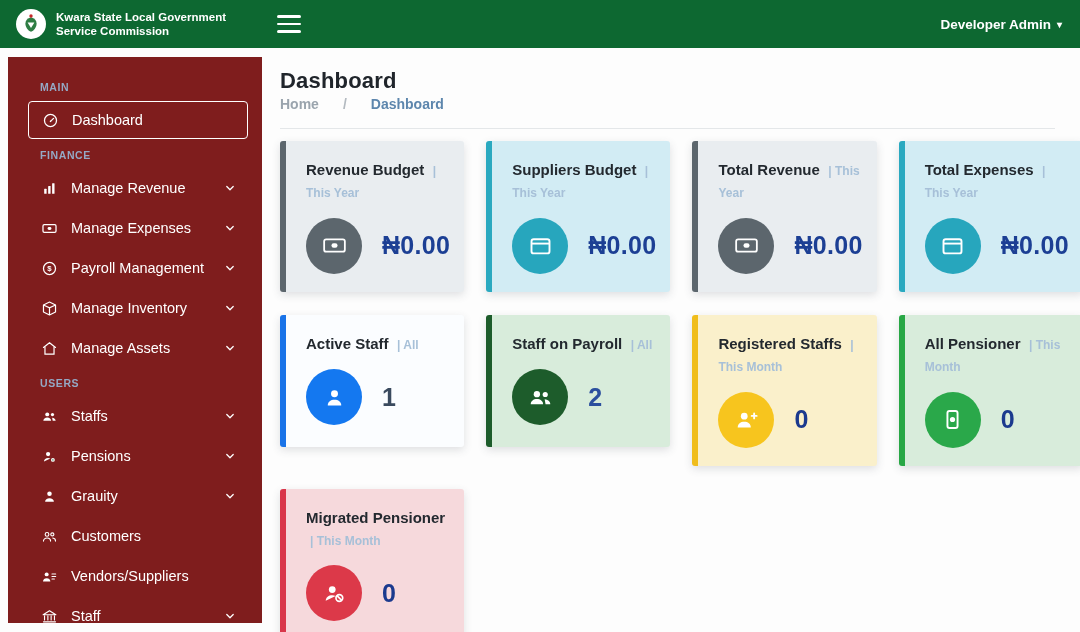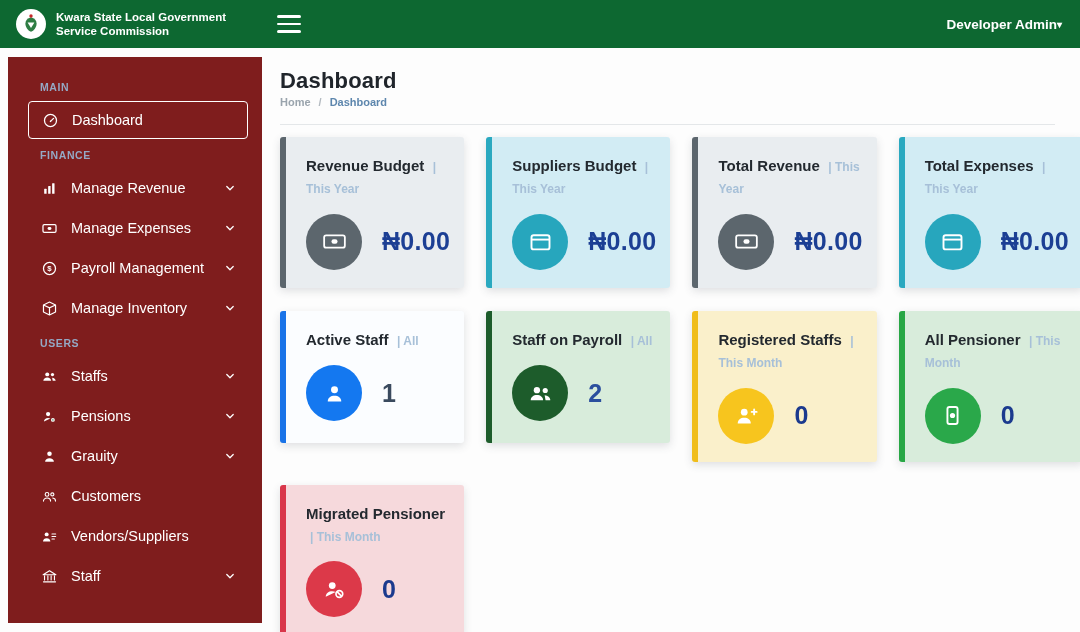--- a/index.html
+++ b/index.html
@@ -13,21 +13,21 @@
   .topbar{
     position:absolute;left:0;top:0;width:1080px;height:48px;
     background:#0d6831;display:flex;align-items:center;
   }
   .brand{display:flex;align-items:center;gap:10px;padding-left:16px;width:243px;}
   .logo-badge{width:30px;height:30px;flex:0 0 auto;}
   .brand-text{color:#fff;font-size:11.5px;font-weight:700;line-height:1.25;}
   .hamburger{width:24px;height:18px;display:flex;flex-direction:column;justify-content:space-between;margin-left:18px;cursor:pointer;}
   .hamburger span{display:block;height:2.6px;background:#fff;border-radius:2px;}
   .topbar-spacer{flex:1;}
-  .user-menu{color:#fff;font-size:13.5px;font-weight:700;padding-right:18px;display:flex;align-items:center;gap:0;cursor:pointer;}
+  .user-menu{color:#fff;font-size:13.5px;font-weight:700;padding-right:18px;display:flex;align-items:center;gap:6px;cursor:pointer;}
   .caret-down{font-size:10px;}
   
   .sidebar{
     position:absolute;left:8px;top:57px;width:254px;height:566px;
     background:#7f1d1d;overflow:hidden;box-sizing:border-box;
     padding:24px 14px 0 20px;
   }
   .section-label{
     font-size:10.5px;font-weight:700;letter-spacing:.6px;color:#95a8c4;
     margin:10px 0 8px 12px;
@@ -37,21 +37,21 @@
     display:flex;align-items:center;gap:13px;
     padding:10px 10px 10px 12px;margin:2px 0;
     color:#fff;font-size:14.5px;font-weight:500;cursor:pointer;border-radius:4px;
   }
   .side-item.active{border:1.5px solid #fff;margin:4px 0 8px;padding:9px 10px 9px 12px;}
   .side-icon{width:18px;height:18px;display:flex;align-items:center;justify-content:center;flex:0 0 auto;}
   .side-chevron{margin-left:auto;width:15px;height:15px;display:flex;align-items:center;}
   
   .main{position:absolute;left:280px;top:60px;width:775px;}
   .page-title{margin:8px 0 2px;font-size:22px;font-weight:700;color:#20252b;letter-spacing:.2px;}
-  .breadcrumb{font-size:11px;font-weight:600;display:flex;gap:8px;align-items:center;}
+  .breadcrumb{font-size:14px;font-weight:600;display:flex;gap:24px;align-items:center;}
   .bc-home{color:#9aa4ad;cursor:pointer;}
   .bc-sep{color:#b3bac0;}
   .bc-current{color:#5d86ad;}
   .divider{border:none;border-top:1px solid #e4e7e9;margin:16px 0 0;}
   .cards-grid{
     display:grid;grid-template-columns:repeat(4,1fr);
     column-gap:22px;row-gap:23px;margin-top:12px;align-items:start;
   }
   .card{
     background:var(--bg);border-left:6px solid var(--accent);
@@ -167,20 +167,34 @@
         </svg>
     </span>
     <span>Manage Inventory</span>
     <span class="side-chevron">
         <svg width="14" height="14" viewBox="0 0 24 24">
           <path d="M6.5 9.5 12 15l5.5-5.5" fill="none" stroke="#fff" stroke-width="2.2" stroke-linecap="round" stroke-linejoin="round"></path>
         </svg>
       </span>
   </div>
 
+  <div class="side-item">
+    <span class="side-icon">
+      <svg width="17" height="17" viewBox="0 0 24 24">
+          <path d="M3.5 10.5 12 3.8l8.5 6.7" fill="none" stroke="#fff" stroke-width="1.7" stroke-linecap="round" stroke-linejoin="round"></path>
+          <path d="M5.6 9.6V20h12.8V9.6" fill="none" stroke="#fff" stroke-width="1.7"></path>
+        </svg>
+    </span>
+    <span>Manage Assets</span>
+    <span class="side-chevron">
+        <svg width="14" height="14" viewBox="0 0 24 24">
+          <path d="M6.5 9.5 12 15l5.5-5.5" fill="none" stroke="#fff" stroke-width="2.2" stroke-linecap="round" stroke-linejoin="round"></path>
+        </svg>
+      </span>
+  </div>
 
   <div class="section-label">USERS</div>
 
   <div class="side-item">
     <span class="side-icon">
       <svg width="17" height="17" viewBox="0 0 24 24">
           <circle cx="8.8" cy="9" r="2.8" fill="#fff"></circle>
           <path d="M3.3 18c0-2.9 2.5-4.7 5.5-4.7s5.5 1.8 5.5 4.7z" fill="#fff"></path>
           <circle cx="16.2" cy="9.3" r="2.3" fill="#fff"></circle>
           <path d="M15.7 13.6c2.7.2 5 1.9 5 4.4h-4.2z" fill="#fff"></path>

